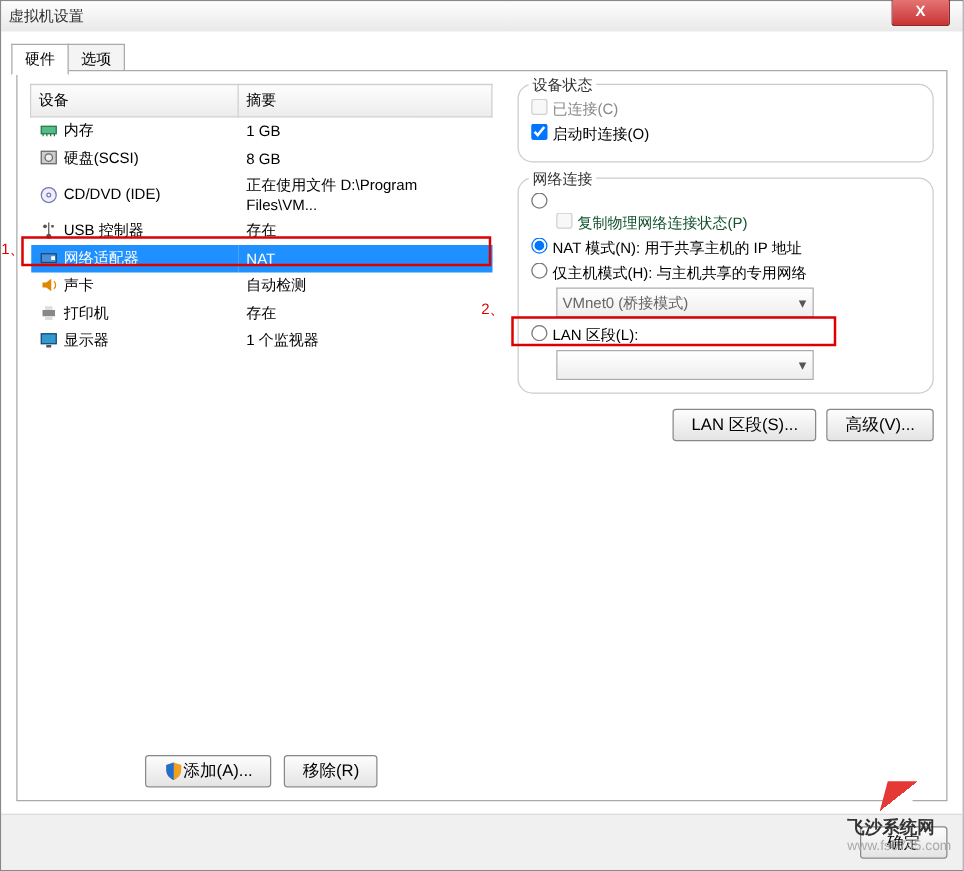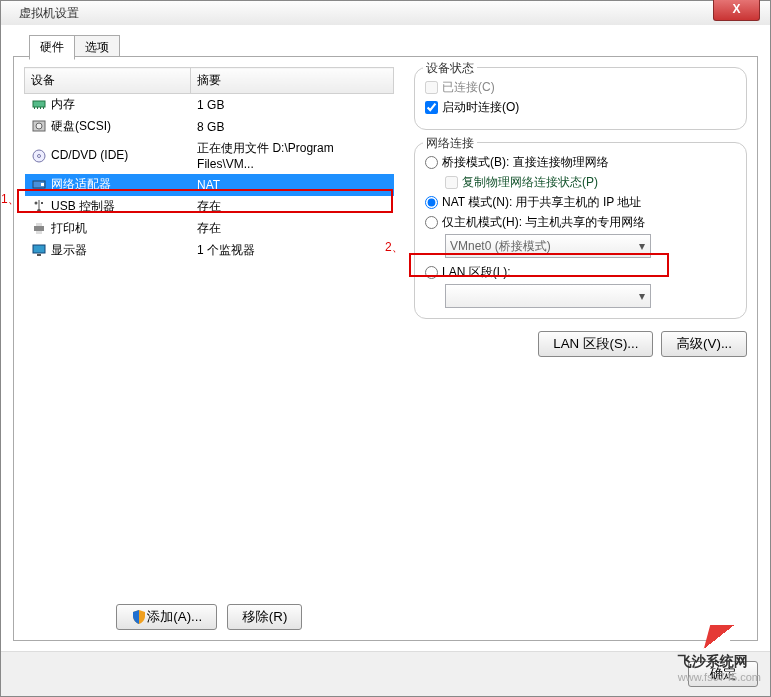--- a/index.html
+++ b/index.html
@@ -1,41 +1,41 @@
 <!DOCTYPE html>
 <html><head>
 <meta charset="utf-8">
 <style>
   html, body { margin: 0; padding: 0; font-family: "Microsoft YaHei", "Segoe UI", Tahoma, sans-serif; font-size: 12px; background: #fff; }
   .window { width: 771px; height: 697px; position: relative; border: 1px solid #888; box-sizing: border-box; background: #f0f0f0; }
   .titlebar { height: 24px; background: linear-gradient(#fdfdfd, #e9e9e9); border-bottom: 1px solid #ccc; display: flex; align-items: center; }
-  .titlebar .title { padding-left: 18px; color: #333; }
+  .titlebar .title { padding-left: 6px; color: #333; }
   .closebox { position: absolute; top: -1px; right: 10px; width: 45px; height: 20px; background: linear-gradient(#e57373,#c93434); border: 1px solid #8a2a2a; border-top: none; border-radius: 0 0 3px 3px; color: #fff; text-align: center; line-height: 18px; font-family: Arial; font-weight: bold; }
   .content { position: absolute; top: 24px; left: 0; right: 0; bottom: 45px; background: #fff; }
-  .tabs { position: absolute; top: 10px; left: 28px; display: flex; }
+  .tabs { position: absolute; top: 10px; left: 8px; display: flex; }
   .tab { padding: 3px 10px; border: 1px solid #aaa; background: #f4f4f4; margin-right: -1px; position: relative; }
   .tab.active { background: #fff; border-bottom: 1px solid #fff; z-index: 2; }
   .tabpanel { position: absolute; top: 31px; left: 12px; right: 12px; bottom: 10px; border: 1px solid #aaa; background: #fff; }
   .left-col { position: absolute; top: 10px; left: 10px; width: 370px; bottom: 10px; }
   .right-col { position: absolute; top: 10px; left: 400px; right: 10px; bottom: 10px; }
   .dev-table { width: 100%; border-collapse: collapse; }
   .dev-table th { text-align: left; font-weight: normal; padding: 4px 6px; background: linear-gradient(#fdfdfd,#ececec); border: 1px solid #d0d0d0; margin-left: 26px; }
   .dev-table td { padding: 2px 6px; border: 1px solid transparent; }
   .dev-row { height: 20px; }
   .dev-row.selected td { background: #1e90ff; color: #fff; }
   .dev-cell-name { display: flex; align-items: flex-start; gap: 4px; }
   .icon { width: 16px; height: 16px; display: inline-block; }
   .icon svg { width: 16px; height: 16px; }
   .anno1 { position: absolute; left: 0px; top: 166px; color: #d00; font-size: 12px; z-index:5;}
   .anno2 { position: absolute; left: 384px; top: 214px; color: #d00; font-size: 12px; z-index:5;}
   .redbox1 { position: absolute; left: 16px; top: 164px; width: 372px; height: 20px; border: 2px solid #d00; pointer-events:none; z-index:5;}
   .redbox2 { position: absolute; left: 408px; top: 228px; width: 256px; height: 20px; border: 2px solid #d00; pointer-events:none; z-index:5;}
   .group { border: 1px solid #ccc; border-radius: 12px; padding: 8px 10px 10px 10px; margin-bottom: 12px; position: relative; }
   .group-title { position: absolute; top: -8px; left: 8px; background: #fff; padding: 0 3px; color: #333; }
-  .check-line, .radio-line { display: flex; align-items: center; gap: 4px; margin: 3px 0; }
+  .check-line, .radio-line { display: flex; align-items: flex-start; gap: 4px; margin: 3px 0; }
   .check-line.indent, .radio-line.indent { padding-left: 20px; }
   .select { width: 200px; height: 22px; border: 1px solid #abadb3; background: linear-gradient(#fff,#eee); padding-left: 4px; display: flex; align-items: center; justify-content: space-between; margin-left: 20px; margin-top:2px; color:#666;}
   .select .arrow { width:16px; text-align:center; color:#555; }
   .btn { display: inline-flex; align-items: center; justify-content: center; padding: 3px 14px; border: 1px solid #888; background: linear-gradient(#fdfdfd,#e4e4e4); border-radius: 3px; min-width: 70px; box-sizing: border-box; }
   .btn-row { margin-top: 8px; display:flex; gap:8px; justify-content: flex-end; }
   .left-btns { position: absolute; left: 0; right:0; bottom: 0; display: flex; justify-content: center; gap: 10px; }
   .footer { position: absolute; left: 0; right: 0; bottom: 0; height: 45px; background: #f0f0f0; border-top: 1px solid #ddd; display: flex; align-items: center; justify-content: flex-end; gap: 6px; padding-right: 12px; box-sizing: border-box;}
   .brand { position: absolute; right: 10px; bottom: 14px; display: flex; align-items: center; gap: 4px; font-size: 14px; color: #333; flex-direction: column; }
   .brand .logo { width: 24px; height: 24px; background: linear-gradient(135deg,#e53935 50%, #fff 50%); transform: skewX(-15deg); }
   .brand .sub { font-size: 11px; color: #aaa; }
@@ -104,45 +104,57 @@
                   <div class="dev-cell-name">
                     <span class="icon"><svg viewBox="0 0 16 16">
                         <circle cx="8" cy="8" r="6" fill="#eef" stroke="#77a"></circle>
                         <circle cx="8" cy="8" r="1.5" fill="#fff" stroke="#77a"></circle>
                       </svg></span>
                     <span>CD/DVD (IDE)</span>
                   </div>
                 </td>
                 <td>正在使用文件 D:\Program Files\VM...</td>
               </tr>
-              <tr class="dev-row selected">
-                <td>
-                  <div class="dev-cell-name">
-                    <span class="icon"><svg viewBox="0 0 16 16">
-                        <rect x="2" y="5" width="12" height="7" fill="#4a90d9" stroke="#246"></rect>
-                        <rect x="10" y="7" width="3" height="3" fill="#fff"></rect>
-                      </svg></span>
-                    <span>网络适配器</span>
-                  </div>
-                </td>
-                <td>NAT</td>
-              </tr>
               <tr class="dev-row">
                 <td>
                   <div class="dev-cell-name">
                     <span class="icon"><svg viewBox="0 0 16 16">
                         <circle cx="8" cy="13" r="2" fill="#555"></circle>
                         <rect x="7.5" y="2" width="1" height="10" fill="#555"></rect>
                         <circle cx="5" cy="5" r="1.5" fill="#555"></circle>
                         <rect x="10" y="4" width="2" height="2" fill="#555"></rect>
                       </svg></span>
                     <span>USB 控制器</span>
                   </div>
                 </td>
                 <td>存在</td>
+              </tr>
+              <tr class="dev-row selected">
+                <td>
+                  <div class="dev-cell-name">
+                    <span class="icon"><svg viewBox="0 0 16 16">
+                        <rect x="2" y="5" width="12" height="7" fill="#4a90d9" stroke="#246"></rect>
+                        <rect x="10" y="7" width="3" height="3" fill="#fff"></rect>
+                      </svg></span>
+                    <span>网络适配器</span>
+                  </div>
+                </td>
+                <td>NAT</td>
+              </tr>
+              <tr class="dev-row">
+                <td>
+                  <div class="dev-cell-name">
+                    <span class="icon"><svg viewBox="0 0 16 16">
+                        <path d="M3 6h3l4-3v10l-4-3H3z" fill="#d80"></path>
+                        <path d="M12 5c2 1 2 5 0 6" stroke="#d80" fill="none"></path>
+                      </svg></span>
+                    <span>声卡</span>
+                  </div>
+                </td>
+                <td>自动检测</td>
               </tr>
               <tr class="dev-row">
                 <td>
                   <div class="dev-cell-name">
                     <span class="icon"><svg viewBox="0 0 16 16">
                         <rect x="3" y="6" width="10" height="5" fill="#888"></rect>
                         <rect x="5" y="3" width="6" height="3" fill="#ddd"></rect>
                         <rect x="5" y="11" width="6" height="3" fill="#ddd"></rect>
                       </svg></span>
                     <span>打印机</span>
@@ -188,21 +200,20 @@
             <input type="checkbox" checked="" style="">
             <span>启动时连接(O)</span>
           </label>
         </div>
 
         <div class="group">
           <span class="group-title">网络连接</span>
 
           <label class="radio-line">
             <input type="radio" name="net" style="">
-            <span>桥接模式(B): 直接连接物理网络</span>
           </label>
           <label class="check-line indent">
             <input type="checkbox" disabled="" style="">
             <span style="color:#14532d">复制物理网络连接状态(P)</span>
           </label>
 
           <label class="radio-line">
             <input type="radio" name="net" checked="" style="">
             <span>NAT 模式(N): 用于共享主机的 IP 地址</span>
           </label>

